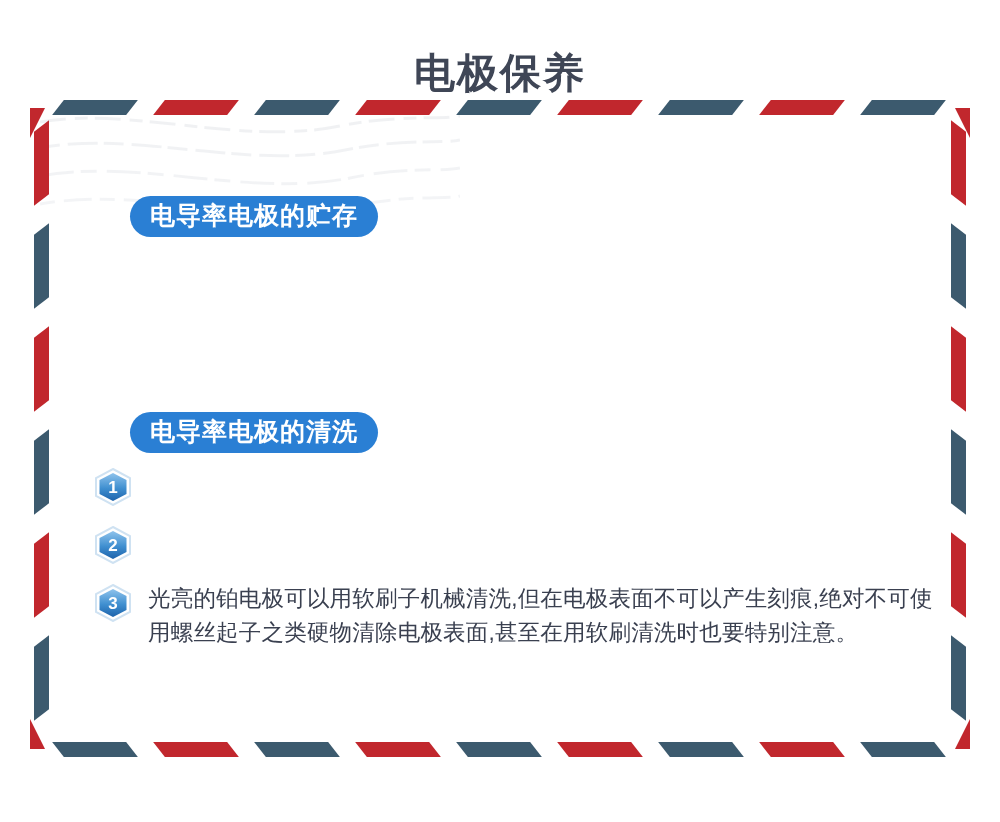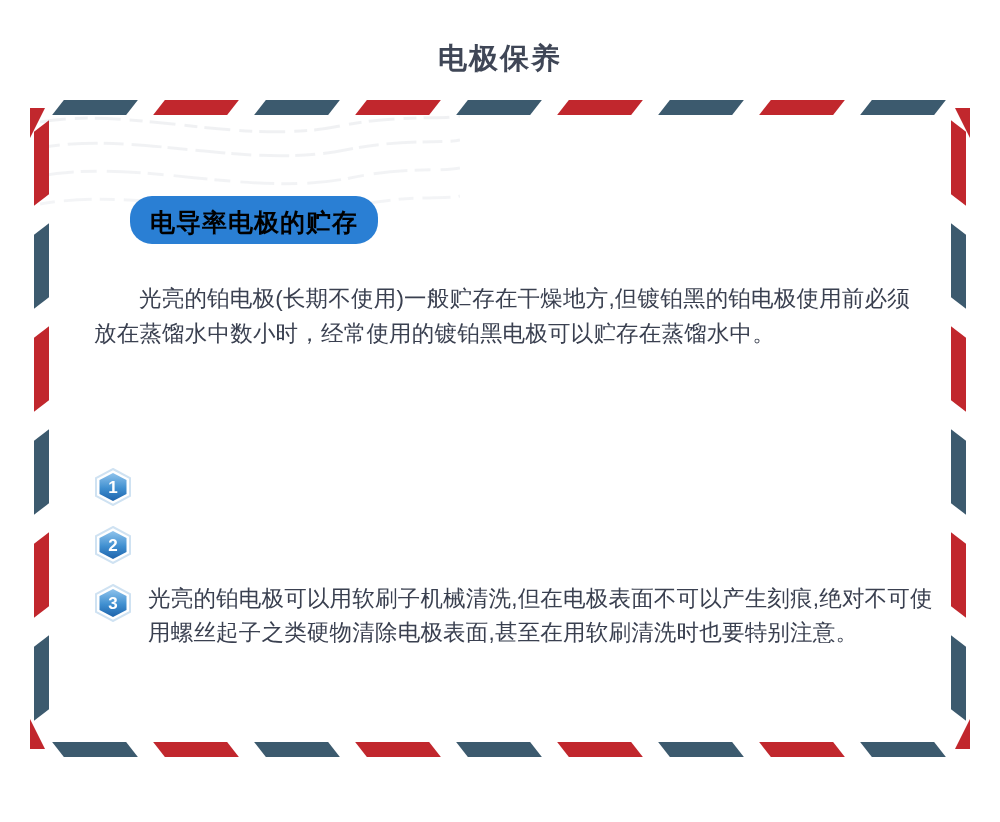--- a/index.html
+++ b/index.html
@@ -12,21 +12,21 @@
     background: #ffffff;
     font-family: "Liberation Sans", "DejaVu Sans", sans-serif;
     color: #3a4050;
     overflow: hidden;
     position: relative;
   }
 
   
   .page-title {
     text-align: center;
-    font-size: 29px;
+    font-size: 41px;
     font-weight: 700;
     color: #3f4656;
     letter-spacing: 2px;
     padding-top: 22px;
     line-height: 1.2;
   }
 
   
   .card {
     position: absolute;
@@ -106,25 +106,25 @@
   .corner-br {
     right: 0; bottom: 12px;
     border-right: 15px solid #c1272d;
     border-top: 30px solid transparent;
   }
 
   
   .pill {
     display: inline-block;
     background: #2a7fd4;
-    color: #000000;
+    color: #ffffff;
     font-size: 25px;
     font-weight: 700;
     letter-spacing: 1px;
-    padding: 12px 20px 7px 20px;
+    padding: 5px 20px 7px 20px;
     border-radius: 22px;
     line-height: 1.15;
     white-space: nowrap;
   }
 
   .section-1 { position: absolute; left: 56px; top: 66px; }
   .section-2 { position: absolute; left: 56px; top: 282px; }
 
   .para {
     position: absolute;
@@ -219,22 +219,24 @@
   <div class="corner corner-tl"></div>
   <div class="corner corner-tr"></div>
   <div class="corner corner-bl"></div>
   <div class="corner corner-br"></div>
 
   <div class="inner">
 
     <div class="section-1">
       <span class="pill">电导率电极的贮存</span>
     </div>
-    <p class="para">光亮的铂电极(长期不使用)一般贮存在干燥地方,但镀铂黑的铂电极使用前必须放在蒸馏水中数小时，经常使用的镀铂黑电极可以贮存在蒸馏水中。</p>
-
+
+    <div class="section-2">
+      <span class="pill">电导率电极的清洗</span>
+    </div>
 
     <div class="list" id="cleaning-list">
         <div class="list-item">
           <div class="hexnum">
             <svg width="38" height="38" viewBox="0 0 38 38">
               <defs>
                 <linearGradient id="hg0" x1="0" y1="0" x2="0" y2="1">
                   <stop offset="0%" stop-color="#8fc3ec"></stop>
                   <stop offset="55%" stop-color="#3f8fd0"></stop>
                   <stop offset="100%" stop-color="#1d63ab"></stop>

